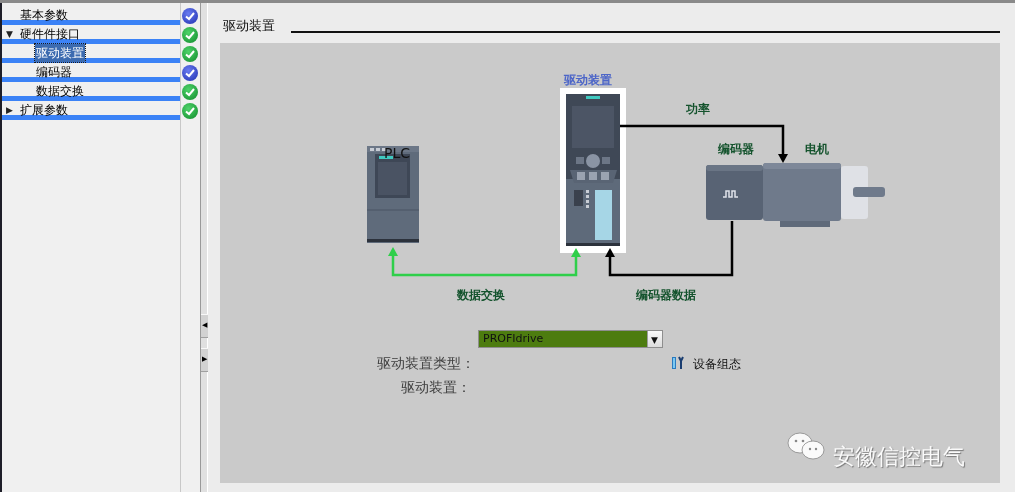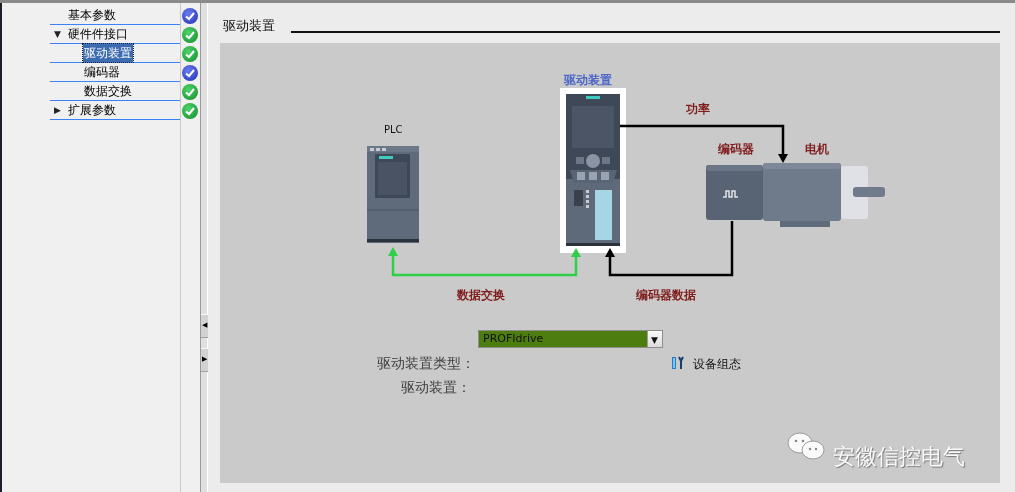--- a/index.html
+++ b/index.html
@@ -1,40 +1,40 @@
 <!DOCTYPE html>
 <html><head>
   <meta charset="utf-8">
   <style>
     * { box-sizing: border-box; margin: 0; padding: 0; }
     html, body { width: 1015px; height: 492px; overflow: hidden; background: #ececec; font-family: "DejaVu Sans", "Liberation Sans", sans-serif; }
     .topbar { position: absolute; left: 0; top: 0; width: 1015px; height: 3px; background: #8a8a8a; }
     .left-edge { position: absolute; left: 0; top: 3px; width: 2px; height: 489px; background: #1e1e28; }
     
     .nav { position: absolute; left: 2px; top: 3px; width: 178px; height: 489px; background: #f0f0f0; }
-    .nav-row { position: absolute; left: 0; width: 178px; height: 19px; border-bottom: 1px solid #3b82f6; font-size: 12px; color: #000; line-height: 18px; margin-left: 48px; }
+    .nav-row { position: absolute; left: 0; width: 178px; height: 19px; border-bottom: 5px solid #3b82f6; font-size: 12px; color: #000; line-height: 18px; }
     .nav-row .arrow { position: absolute; left: 4px; top: 0; width: 10px; font-size: 9px; color: #222; }
     .nav-row .lbl { position: absolute; top: 0; white-space: nowrap; }
     .nav-row .lbl.sel { background: #3c6bb0; color: #fff; outline: 1px dotted #1a1a1a; padding: 0 1px; }
     .status-col { position: absolute; left: 180px; top: 3px; width: 20px; height: 489px; background: #f0f0f0; border-left: 1px solid #c8c8c8; }
     .check { position: absolute; left: 1px; width: 16px; height: 16px; border-radius: 50%; }
     .check.blue { background: radial-gradient(circle at 40% 35%, #6a7cf0, #1f2fb0); }
     .check.green { background: radial-gradient(circle at 40% 35%, #4fd36a, #0f8a2a); }
     .check svg { position: absolute; left: 2px; top: 2px; }
     
     .splitter { position: absolute; left: 200px; top: 3px; width: 8px; height: 489px; background: #e0e0e0; border-left: 1px solid #999; border-right: 1px solid #fff; }
     .splitter .btn { position: absolute; left: 0; width: 7px; height: 24px; background: #d2d2d2; border-top: 1px solid #f8f8f8; border-bottom: 1px solid #a0a0a0; }
     .splitter .btn span { position: absolute; left: 1px; top: 6px; font-size: 7px; color: #000; }
     
     .main { position: absolute; left: 208px; top: 3px; width: 807px; height: 489px; background: #ececec; }
     .section-title { position: absolute; left: 15px; top: 14px; font-size: 13px; color: #111; }
     .section-line { position: absolute; left: 83px; top: 28px; width: 709px; height: 2px; background: #111; }
     .canvas { position: absolute; left: 12px; top: 40px; width: 780px; height: 440px; background: #cacaca; }
-    .label-bold { position: absolute; font-size: 12px; font-weight: bold; color: #7f1d1d; white-space: nowrap; }
-    .plc-label { position: absolute; font-size: 10px; color: #111; }
+    .label-bold { position: absolute; font-size: 12px; font-weight: bold; color: #14532d; white-space: nowrap; }
+    .plc-label { position: absolute; font-size: 14px; color: #111; margin-top: 21px; }
     .drive-label { position: absolute; font-size: 12px; font-weight: bold; color: #4d66c8; }
     .form-label { position: absolute; font-size: 14px; color: #404040; text-align: right; white-space: nowrap; margin-top: 23px; }
     .input { position: absolute; height: 18px; background: #4d7c0f; border: 1px solid #8e8e8e; font-size: 11px; line-height: 16px; padding-left: 4px; color: #111; font-family: "DejaVu Sans", sans-serif; }
     .dd-btn { position: absolute; width: 15px; height: 16px; top: 0px; right: 0px; background: linear-gradient(#fafafa, #dcdcdc); border-left: 1px solid #9c9c9c; }
     .dd-btn span { position: absolute; left: 3px; top: 1px; font-size: 9px; color: #111; }
     .dots-btn { position: absolute; width: 16px; height: 18px; top: -1px; right: -1px; background: linear-gradient(#fafafa, #d6d6d6); border: 1px solid #9c9c9c; font-size: 10px; line-height: 14px; text-align: center; color: #111; font-weight: bold; }
     .devconf { position: absolute; font-size: 12px; color: #111; white-space: nowrap; }
     .watermark { position: absolute; left: 797px; top: 432px; font-size: 22px; color: #fafafa; text-shadow: 1px 1px 1px #777; white-space: nowrap; }
   </style>
 </head>

